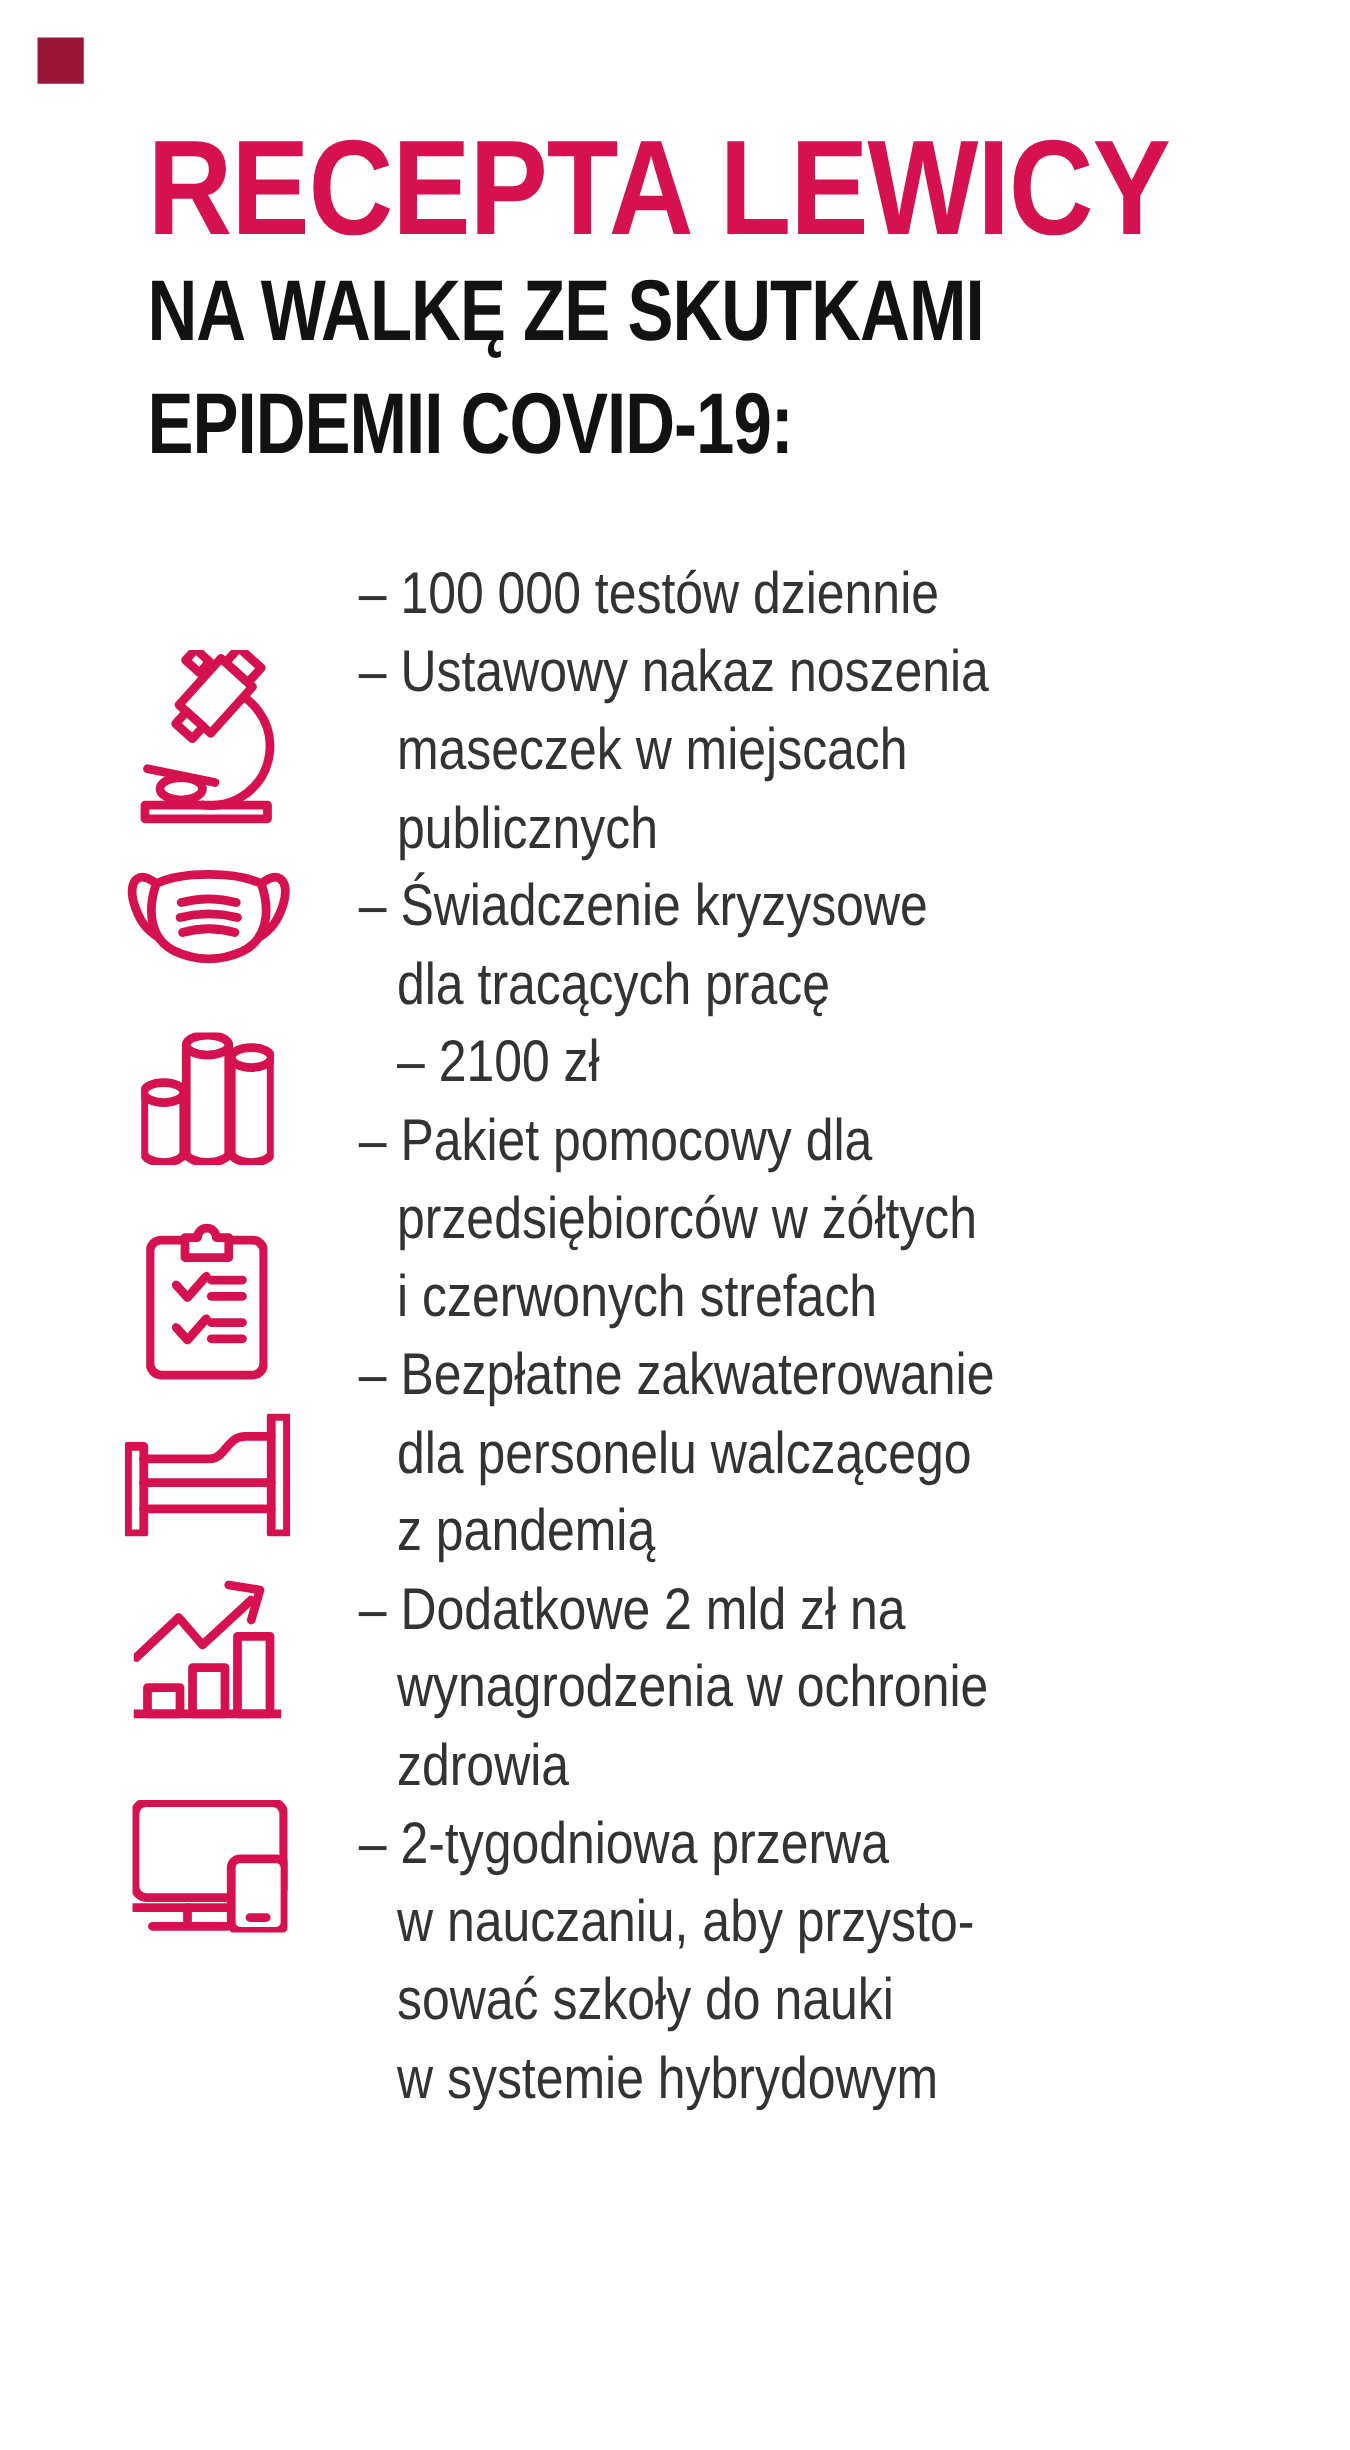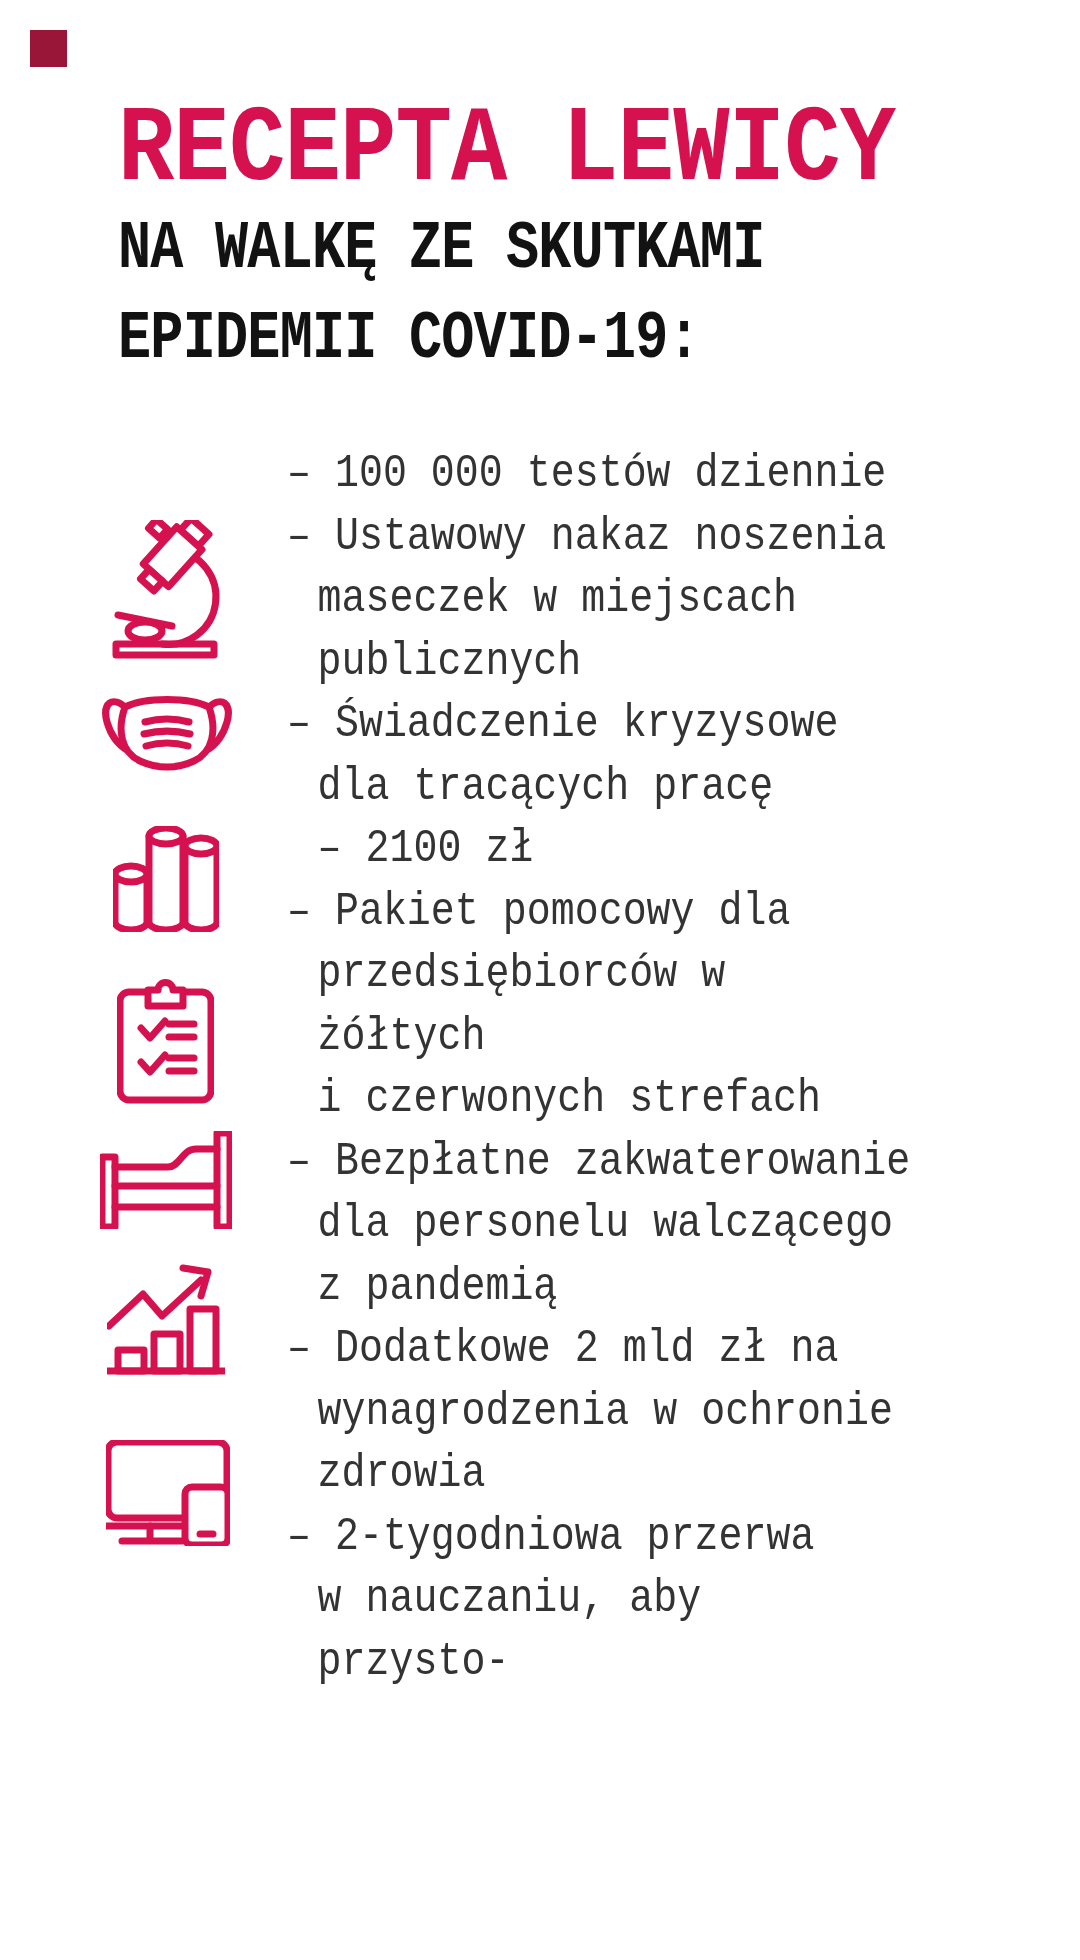--- a/index.html
+++ b/index.html
@@ -1,17 +1,17 @@
 <!DOCTYPE html>
 <html><head>
 <meta charset="utf-8">
 <style>
   html,body{margin:0;padding:0;background:#ffffff;}
   .page{position:relative;width:1080px;height:1688px;background:#ffffff;overflow:hidden;
-        font-family:Liberation Mono, monospace;}
+        font-family:Liberation Sans, sans-serif;}
   .corner-mark{position:absolute;left:30px;top:30px;width:37px;height:37px;background:#9a1638;}
 
   .title{position:absolute;left:118px;top:96px;margin:0;font-size:108px;line-height:108px;
          font-weight:800;color:#d5114f;white-space:nowrap;
          transform:scaleX(0.87);transform-origin:0 0;letter-spacing:-1px;}
   .subtitle{position:absolute;left:118px;top:204px;font-size:69px;line-height:90px;font-weight:800;
             color:#121212;white-space:nowrap;transform:scaleX(0.80);transform-origin:0 0;letter-spacing:-1px;}
   .subtitle span{display:block;}
 
   .measures{position:absolute;left:287px;top:443px;width:740px;margin:0;padding:0;list-style:none;

